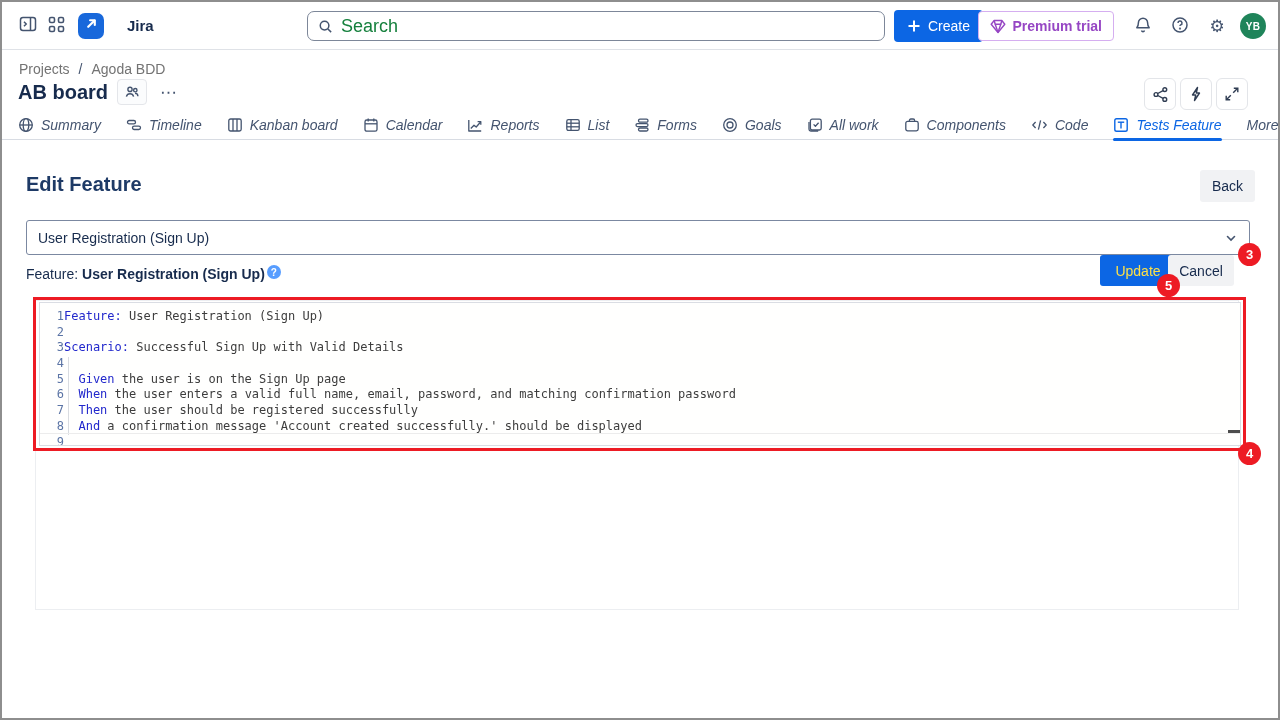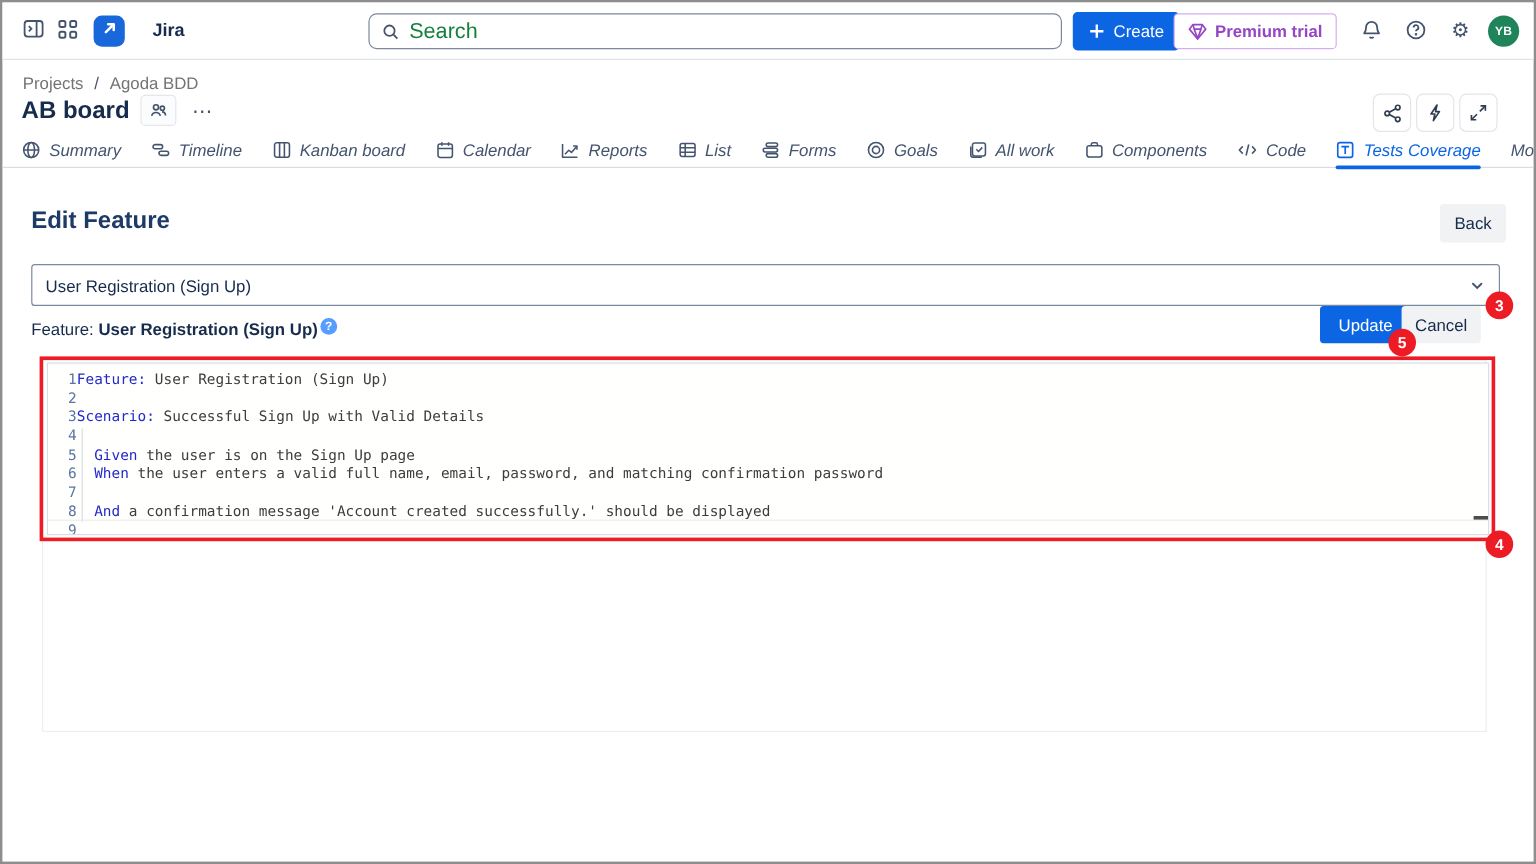--- a/index.html
+++ b/index.html
@@ -38,21 +38,21 @@
   .tab.active::after { content:""; position:absolute; left:0; right:0; bottom:-1px; height:3px; border-radius:2px; background:#0c66e4; }
 
   
   .page-title { position:absolute; left:24px; top:171px; font-size:20px; font-weight:700; color:#1e3a66; }
   .back-btn { position:absolute; left:1198px; top:168px; height:32px; padding:0 12px; background:#f1f2f4; border:none; border-radius:3px; color:#172b4d; font-size:14px; font-weight:500; cursor:pointer; font-family:inherit; }
   .feature-select { position:absolute; left:24px; top:218px; width:1224px; height:35px; border:1px solid #7b88a1; border-radius:3px; background:#fff; display:flex; align-items:center; padding:0 11px; font-size:14px; color:#172b4d; cursor:pointer; }
   .feature-select .chev { position:absolute; right:11px; top:10px; color:#44546f; }
   .feature-line { position:absolute; left:24px; top:264px; display:flex; align-items:flex-start; font-size:14px; color:#172b4d; }
   .feature-line .bold { font-weight:700; }
   .help-bubble { width:14px; height:14px; border-radius:50%; background:#579dff; color:#fff; font-size:10px; font-weight:700; display:flex; align-items:center; justify-content:center; margin-left:2px; margin-top:-1px; cursor:pointer; }
-  .update-btn { position:absolute; left:1098px; top:253px; width:76px; height:31px; background:#0c66e4; color:#ffffff; border:none; border-radius:3px; font-size:14px; font-weight:500; cursor:pointer; font-family:inherit; }
+  .update-btn { position:absolute; left:1098px; top:253px; width:76px; height:31px; background:#0c66e4; color:#fde047; border:none; border-radius:3px; font-size:14px; font-weight:500; cursor:pointer; font-family:inherit; }
   .cancel-btn { position:absolute; left:1166px; top:253px; width:66px; height:31px; background:#f1f2f4; color:#172b4d; border:none; border-radius:3px; font-size:14px; font-weight:500; cursor:pointer; font-family:inherit; }
 
   
   .editor-outer { position:absolute; left:33px; top:298px; width:1204px; height:310px; border:1px solid #eceef1; background:#fff; }
   .editor { position:absolute; left:37px; top:300px; width:1202px; height:144px; background:#fffffe; border:1px solid #dadde3; font-family:"DejaVu Sans Mono", monospace; font-size:12px; overflow:hidden; }
   .ed-rows { padding-top:6px; }
   .ed-row { display:flex; height:15.7px; line-height:15.7px; }
   .ed-num { width:24px; text-align:right; color:#5b74a5; flex:none; }
   .ed-code { white-space:pre; color:#3d3d3d; }
   .ed-kw { color:#2228cc; white-space:pre; }
@@ -322,21 +322,21 @@
       <span>Code</span>
     </div>
     <div class="tab active">
       <span style="display:flex;">
           <svg width="16" height="16" viewBox="0 0 16 16" fill="none" stroke="#0c66e4" stroke-width="1.4">
             <rect x="1.8" y="1.8" width="12.4" height="12.4" rx="1.8"></rect>
             <line x1="4.8" y1="5.2" x2="11.2" y2="5.2"></line>
             <line x1="8" y1="5.2" x2="8" y2="11.4"></line>
           </svg>
         </span>
-      <span>Tests Coverage</span>
+      <span>Tests Feature</span>
     </div>
     <div class="tab">
       <span>More</span>
 
     </div>
 
   </div>
 
   <h1 class="page-title">Edit Feature</h1>
   <button class="back-btn">Back</button>
@@ -381,20 +381,21 @@
       <div class="ed-row">
           <span class="ed-num">5</span>
           <span class="ed-code"><span class="ed-kw">  Given</span><span> the user is on the Sign Up page</span></span>
         </div>
       <div class="ed-row">
           <span class="ed-num">6</span>
           <span class="ed-code"><span class="ed-kw">  When</span><span> the user enters a valid full name, email, password, and matching confirmation password</span></span>
         </div>
       <div class="ed-row">
           <span class="ed-num">7</span>
+          <span class="ed-code"><span class="ed-kw">  Then</span><span> the user should be registered successfully</span></span>
         </div>
       <div class="ed-row">
           <span class="ed-num">8</span>
           <span class="ed-code"><span class="ed-kw">  And</span><span> a confirmation message 'Account created successfully.' should be displayed</span></span>
         </div>
       <div class="ed-row">
           <span class="ed-num">9</span>
           <span class="ed-code"><span class="ed-kw"></span><span></span></span>
         </div>
     </div>

